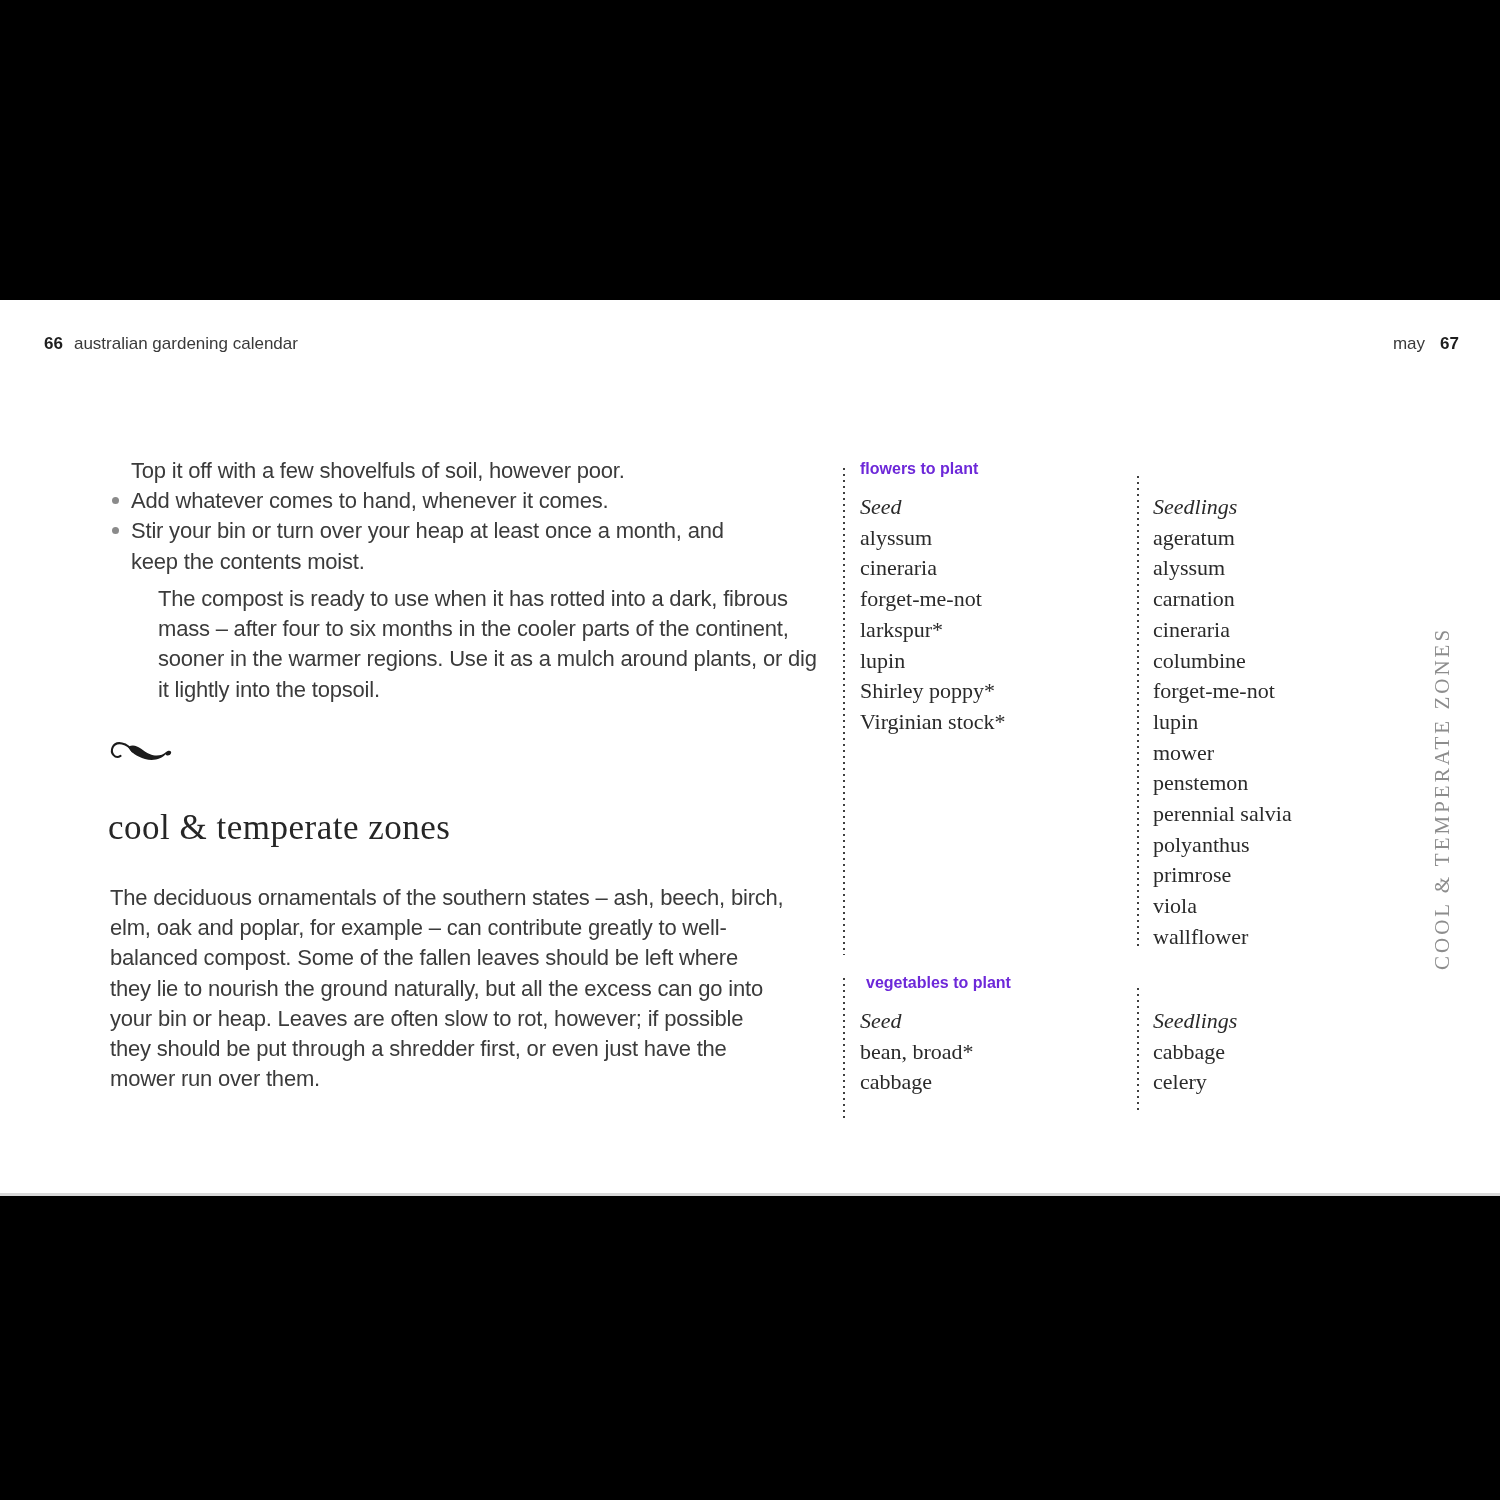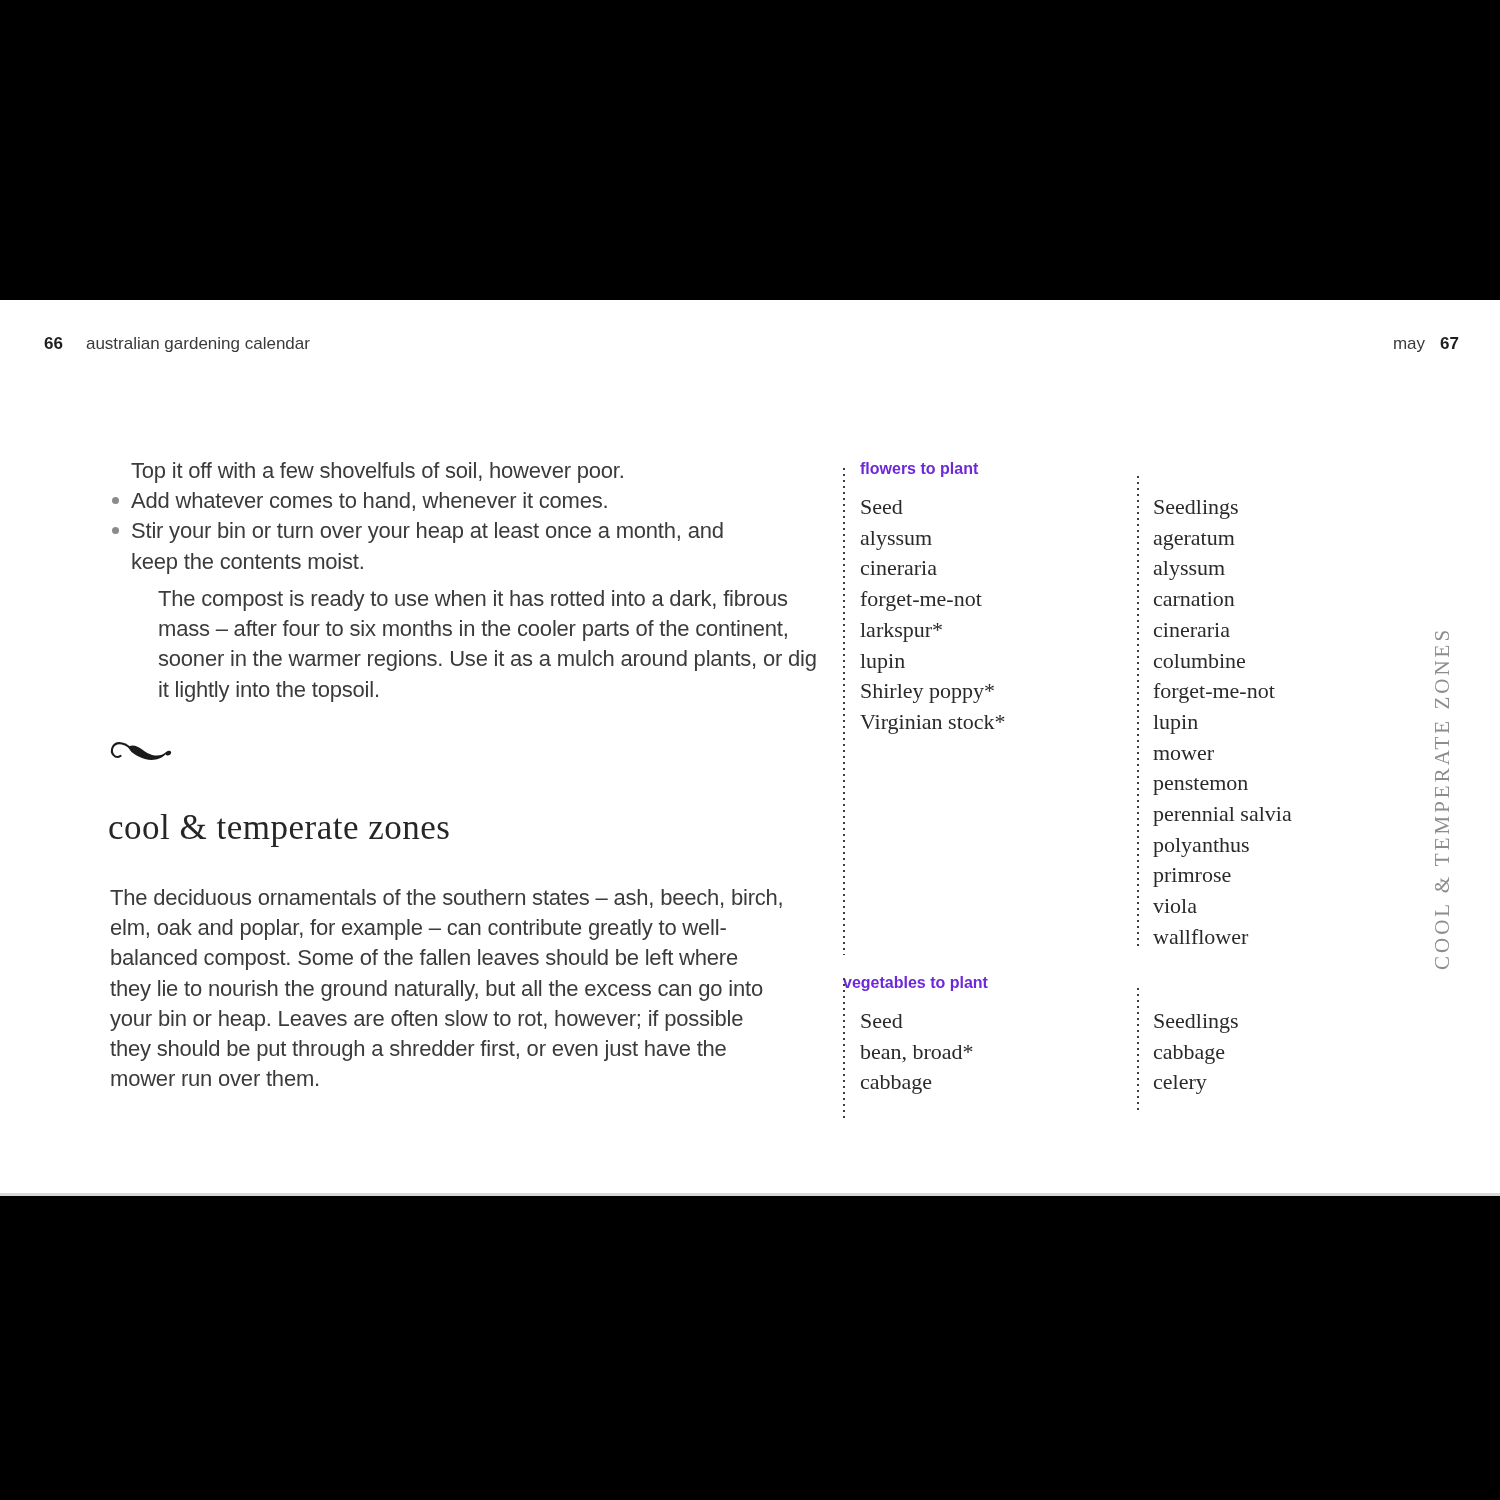--- a/index.html
+++ b/index.html
@@ -12,42 +12,42 @@
     background:#ffffff;border-bottom:3px solid #d8d8d8;
   }
   .page{position:absolute;top:0;height:100%;}
   .page-left{left:0;width:750px;}
   .page-right{left:750px;width:750px;}
 
   .running-head{position:absolute;top:34px;font-size:17px;color:#3a3a3a;white-space:nowrap;}
   .rh-left{left:44px;}
   .rh-right{right:41px;}
   .pagenum{font-weight:bold;color:#1e1e1e;}
-  .rh-left .title{margin-left:23px;}
+  .rh-left .title{margin-left:11px;}
   .rh-right .month{margin-right:15px;}
 
   .sans-body{position:absolute;font-size:22px;line-height:30.2px;color:#3b3b3b;letter-spacing:-0.2px;}
   .line{white-space:nowrap;}
   .b-row{position:relative;padding-left:21px;white-space:nowrap;}
   .bullet{position:absolute;left:2px;top:11px;width:7px;height:7px;border-radius:50%;background:#8a8a8a;}
 
   .ornament{position:absolute;left:108px;top:437px;}
 
   .zone-heading{
     position:absolute;left:108px;top:508px;margin:0;
     font-family:"Liberation Serif", serif;font-weight:normal;
     font-size:35px;color:#262626;letter-spacing:0.5px;white-space:nowrap;
   }
 
   .sec-head{position:absolute;font-size:16px;font-weight:bold;color:#6d28d9;white-space:nowrap;}
   .serif-col{
     position:absolute;font-family:"Liberation Serif", serif;
     font-size:22px;line-height:30.7px;color:#2a2a2a;
   }
-  .col-label{}
+  .col-label{font-style:italic;}
   .serif-line{white-space:nowrap;}
 
   .dotline{
     position:absolute;width:2px;
     background-image:repeating-linear-gradient(to bottom,#3f3f3f 0px,#3f3f3f 1.7px,transparent 1.7px,transparent 6px);
   }
 
   .sidebar-label{
     position:absolute;left:674px;top:318px;height:352px;width:36px;
     writing-mode:vertical-rl;transform:rotate(180deg);
@@ -143,21 +143,21 @@
       <div class="serif-line">lupin</div>
       <div class="serif-line">mower</div>
       <div class="serif-line">penstemon</div>
       <div class="serif-line">perennial salvia</div>
       <div class="serif-line">polyanthus</div>
       <div class="serif-line">primrose</div>
       <div class="serif-line">viola</div>
       <div class="serif-line">wallflower</div>
     </div>
 
-    <div class="sec-head" style="left:93px;top:674px;">vegetables to plant</div>
+    <div class="sec-head" style="left:116px;top:674px;">vegetables to plant</div>
 
     <div class="dotline" style="left:93px;top:678px;height:144px;"></div>
     <div class="dotline" style="left:387px;top:688px;height:124px;"></div>
 
     <div class="serif-col" style="left:110px;top:706px;">
       <div class="serif-line col-label">Seed</div>
       <div class="serif-line">bean, broad*</div>
       <div class="serif-line">cabbage</div>
     </div>
 

